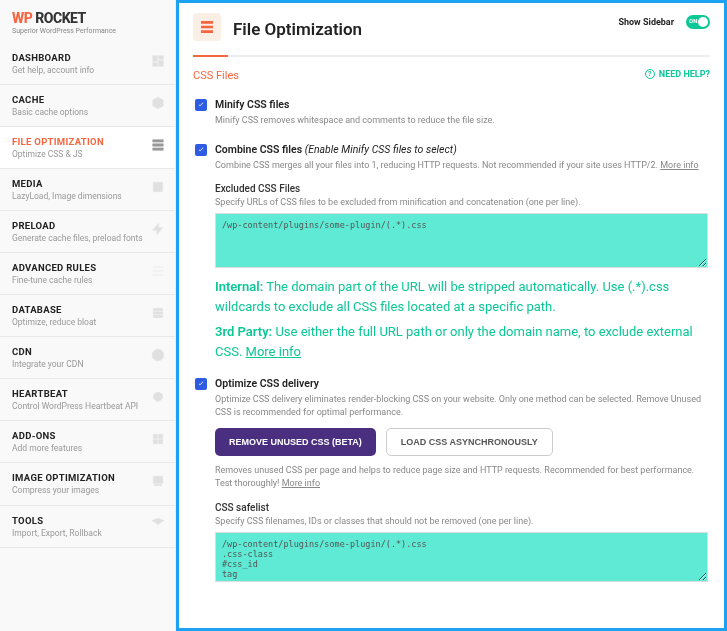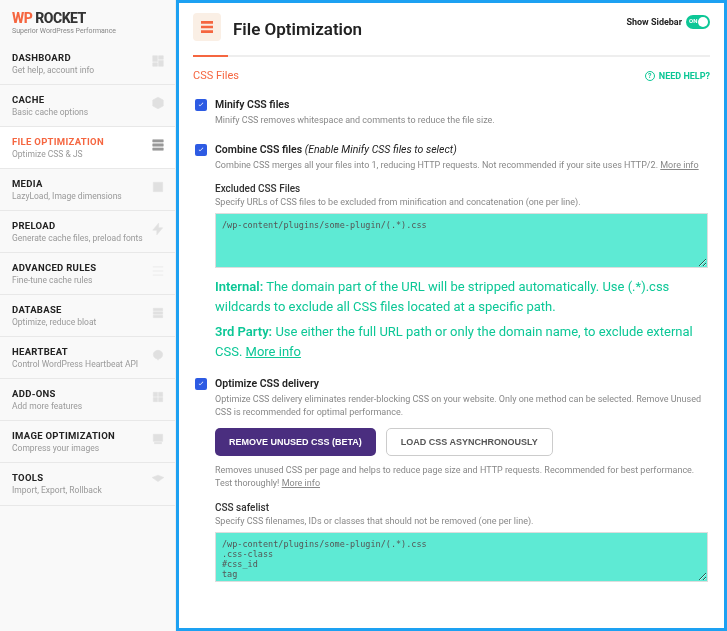--- a/index.html
+++ b/index.html
@@ -14,28 +14,28 @@
 .nav-item.active{background:#fff}
 .nav-title{font-size:9.5px;font-weight:700;color:#222;letter-spacing:0.3px}
 .nav-item.active .nav-title{color:#f56640}
 .nav-sub{font-size:8.5px;color:#999;margin-top:2px;line-height:1.3}
 .nav-icon{position:absolute;right:10px;top:11px;width:14px;height:14px;opacity:0.25}
 .nav-item.active .nav-icon{opacity:1;fill:#f56640}
 .main{flex:1;border:3px solid #1da1f2;background:#fff;overflow-y:auto;height:631px}
 .header{display:flex;align-items:center;padding:10px 14px 0;position:relative}
 .header-icon{width:28px;height:28px;background:#faefe5;border-radius:4px;display:flex;align-items:center;justify-content:center;margin-right:12px}
 .header-title{font-size:17px;font-weight:600;color:#222;margin-top:3px}
-.show-sidebar{position:absolute;right:14px;top:12px;display:flex;align-items:center;gap:4px}
+.show-sidebar{position:absolute;right:14px;top:12px;display:flex;align-items:center;gap:12px}
 .show-sidebar-label{font-size:9px;font-weight:700;color:#222}
 .toggle{width:24px;height:14px;background:#0cc796;border-radius:8px;position:relative}
 .toggle::after{content:"";position:absolute;right:2px;top:2px;width:10px;height:10px;background:#fff;border-radius:50%}
 .toggle-txt{position:absolute;left:3px;top:2px;font-size:6px;color:#fff;font-weight:700}
 .tab-line{height:2px;background:#eee;margin:14px 14px 0;position:relative}
 .tab-line::before{content:"";position:absolute;left:0;top:0;width:35px;height:2px;background:#f56640}
-.section-head{display:flex;justify-content:space-between;align-items:center;padding:12px 14px 8px}
+.section-head{display:flex;justify-content:space-between;align-items:flex-start;padding:12px 14px 8px}
 .section-title{color:#f56640;font-size:11px;font-weight:400}
 .help{display:flex;align-items:center;gap:4px;color:#0cc796;font-size:9px;font-weight:700;cursor:pointer}
 .help-icon{width:10px;height:10px;border:1px solid #0cc796;border-radius:50%;font-size:7px;display:flex;align-items:center;justify-content:center}
 .field{padding:8px 16px}
 .field-row{display:flex;align-items:flex-start;gap:8px}
 .checkbox{width:12px;height:12px;background:#2d5be3;border-radius:2px;display:flex;align-items:center;justify-content:center;flex-shrink:0;margin-top:1px}
 .checkbox svg{width:8px;height:8px;fill:#fff}
 .field-content{flex:1}
 .field-label{font-size:10.5px;font-weight:600;color:#222}
 .field-label em{font-style:italic;font-weight:400}
@@ -103,20 +103,27 @@
         </svg>
       </div>
       <div class="nav-item">
         <div class="nav-title">DATABASE</div>
         <div class="nav-sub">Optimize, reduce bloat</div>
         <svg class="nav-icon" viewBox="0 0 24 24">
           <path d="M4 4h16v4H4zm0 6h16v4H4zm0 6h16v4H4z" fill="#999" stroke="#999" stroke-width="1"></path>
         </svg>
       </div>
       <div class="nav-item">
+        <div class="nav-title">CDN</div>
+        <div class="nav-sub">Integrate your CDN</div>
+        <svg class="nav-icon" viewBox="0 0 24 24">
+          <path d="M12 2a10 10 0 100 20 10 10 0 000-20z" fill="#999" stroke="#999" stroke-width="1"></path>
+        </svg>
+      </div>
+      <div class="nav-item">
         <div class="nav-title">HEARTBEAT</div>
         <div class="nav-sub">Control WordPress Heartbeat API</div>
         <svg class="nav-icon" viewBox="0 0 24 24">
           <path d="M12 21l-1-2c-4-1-7-4-7-8 0-4 4-7 8-7s8 3 8 7c0 4-3 7-7 8z" fill="#999" stroke="#999" stroke-width="1"></path>
         </svg>
       </div>
       <div class="nav-item">
         <div class="nav-title">ADD-ONS</div>
         <div class="nav-sub">Add more features</div>
         <svg class="nav-icon" viewBox="0 0 24 24">

